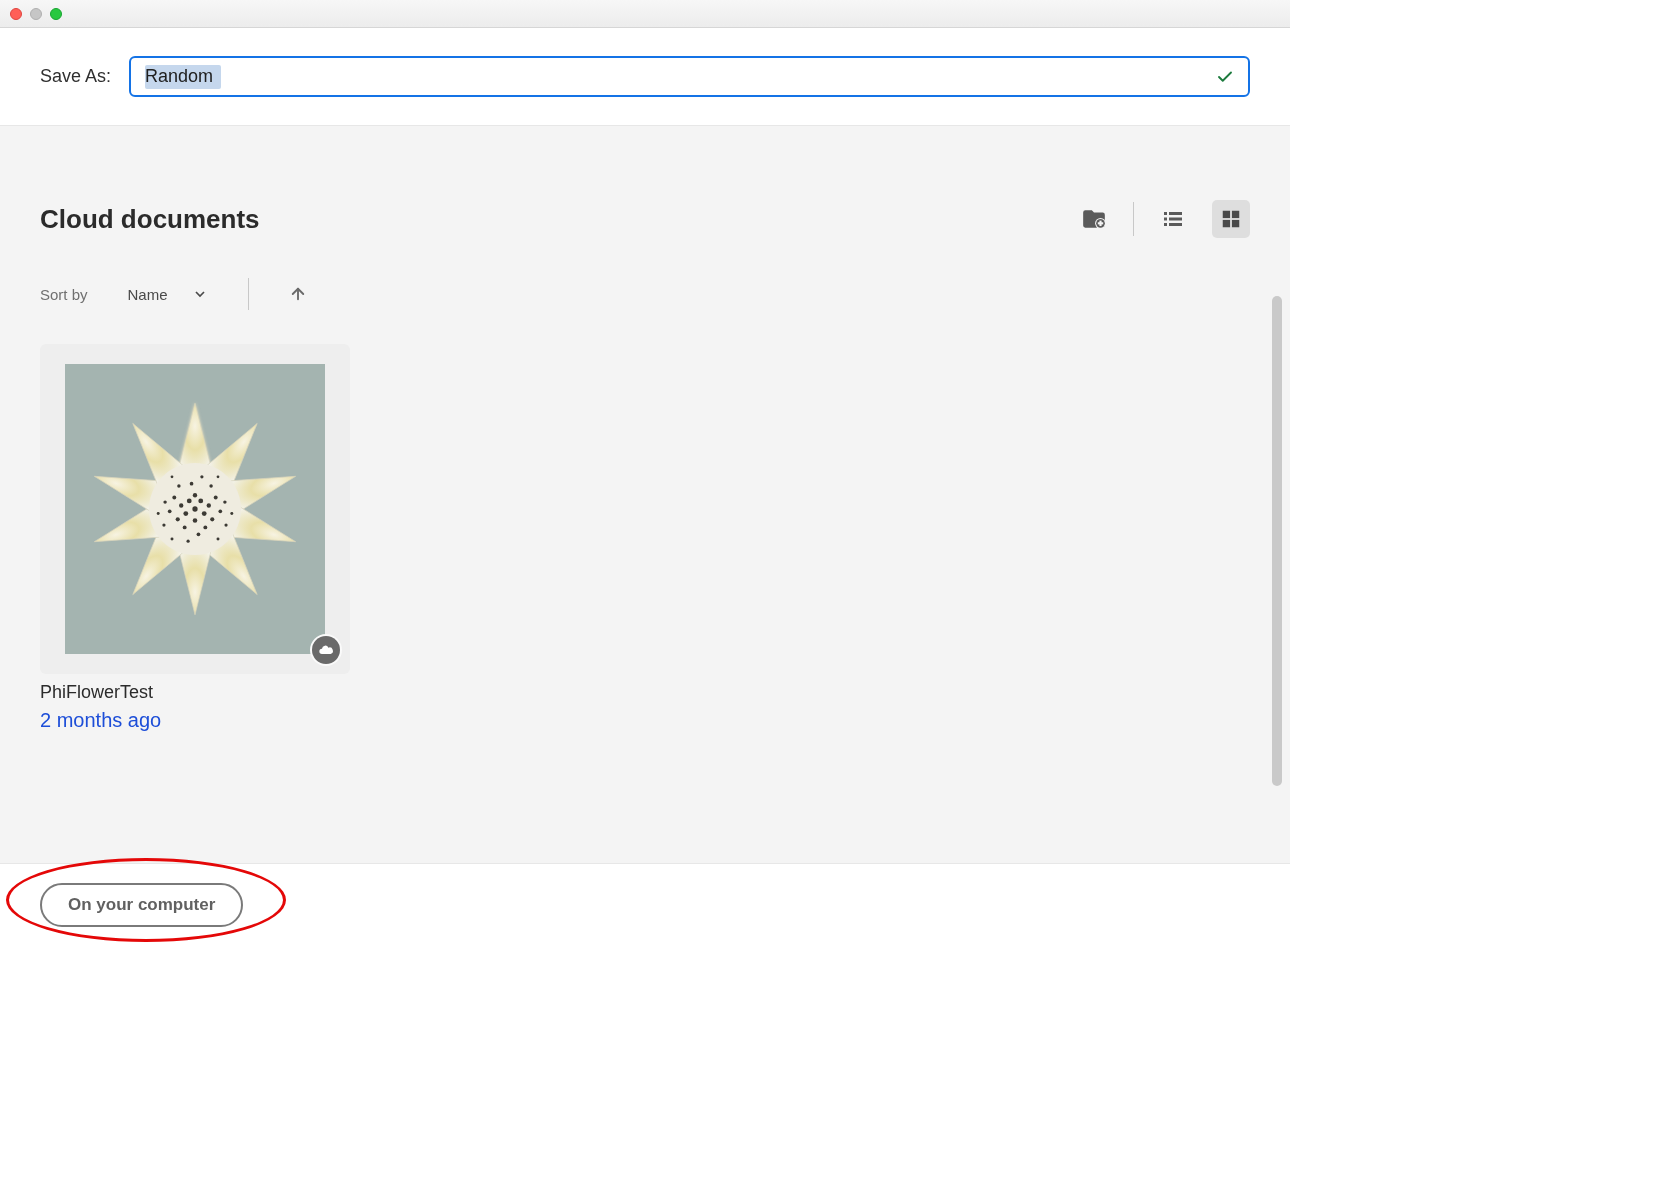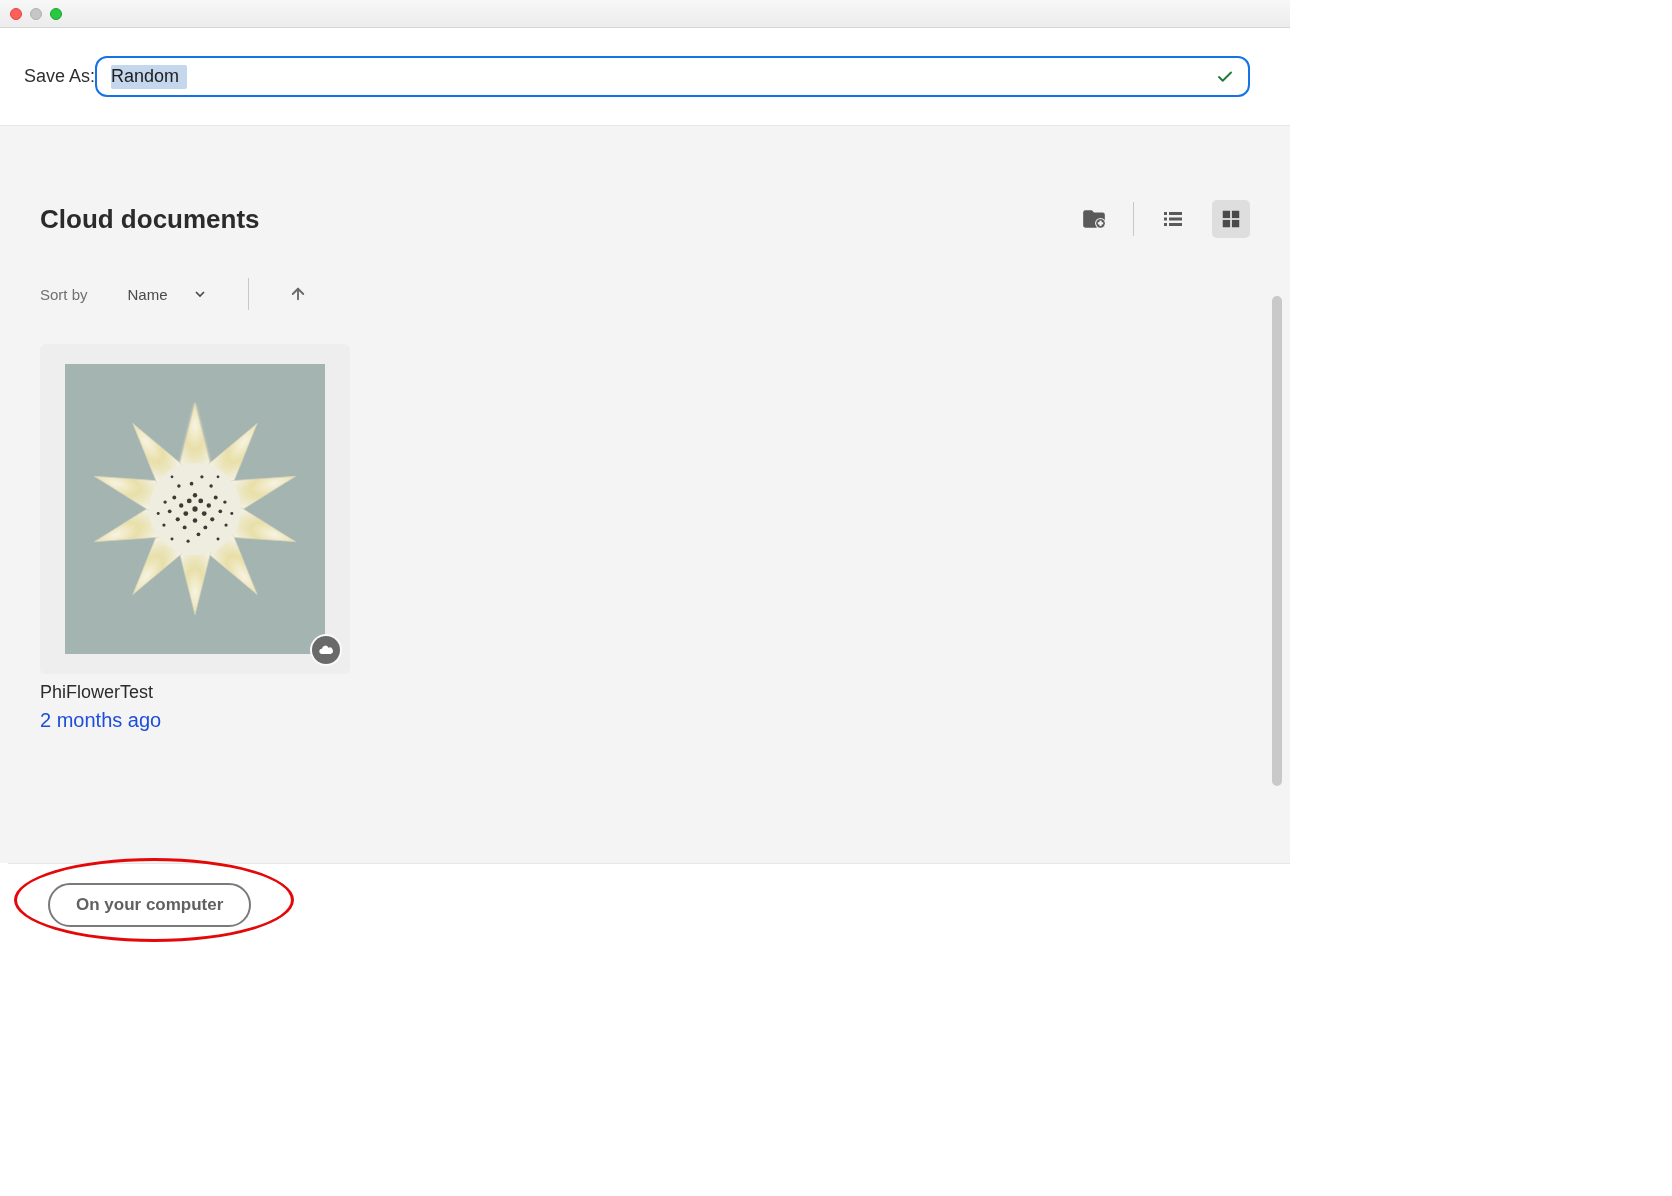--- a/index.html
+++ b/index.html
@@ -17,31 +17,32 @@
   }
   .traffic-dot { width: 12px; height: 12px; border-radius: 50%; }
   .dot-close { background: #ff5f57; border: 0.5px solid #e0443e; }
   .dot-min   { background: #c6c6c6; border: 0.5px solid #b0b0b0; }
   .dot-max   { background: #28c840; border: 0.5px solid #17a530; }
 
   
   .saveas-row {
     display: flex;
     align-items: center;
-    padding: 28px 40px 28px 24px;
+    padding: 28px 40px 28px 40px;
+    gap: 18px;
     background: #fff;
     border-bottom: 1px solid #e7e7e7;
   }
   .saveas-label { font-size: 18px; color: #2f2f2f; }
   .saveas-field {
     flex: 1;
     display: flex;
     align-items: center;
     border: 2px solid #1473e6;
-    border-radius: 12px;
+    border-radius: 6px;
     padding: 8px 14px;
     background: #fff;
     position: relative;
   }
   .sel-highlight {
     position: absolute;
     left: 14px;
     top: 7px;
     height: 24px;
     background: #c5d7ed;
@@ -143,21 +144,20 @@
   }
 
   
   .footer {
     height: 82px;
     border-top: 1px solid #e7e7e7;
     background:#fff;
     display:flex; align-items:center; justify-content:space-between;
     padding: 0 40px;
     position: relative;
-    margin-left: 8px;
   }
   .pill-btn {
     padding: 10px 26px;
     border: 2px solid #7a7a7a;
     border-radius: 999px;
     font-size: 17px;
     color:#616161;
     font-weight:600;
     background:#fff;
     cursor:pointer;

